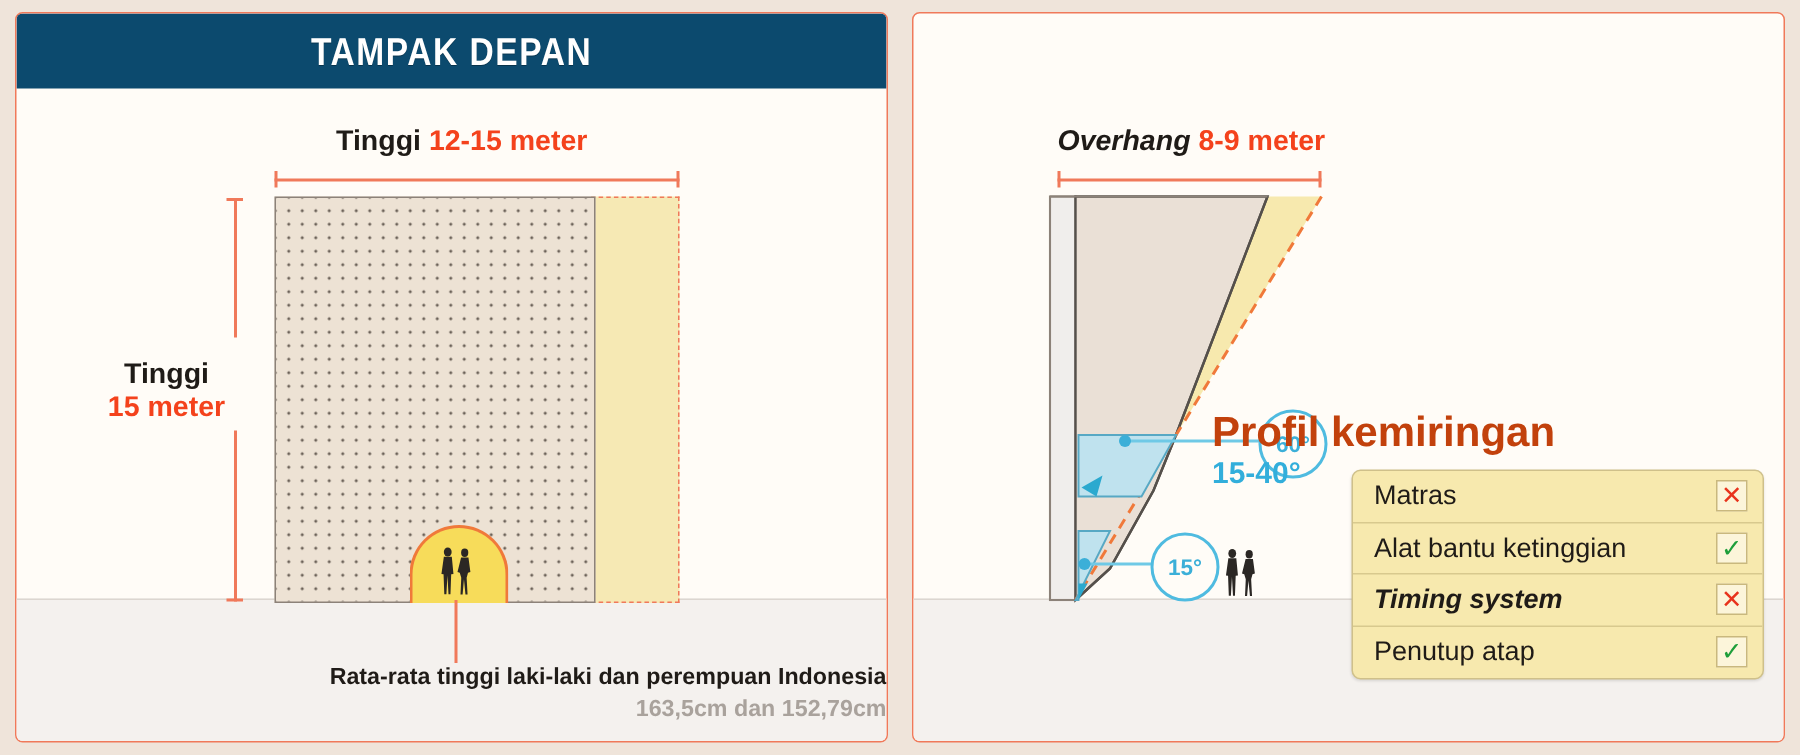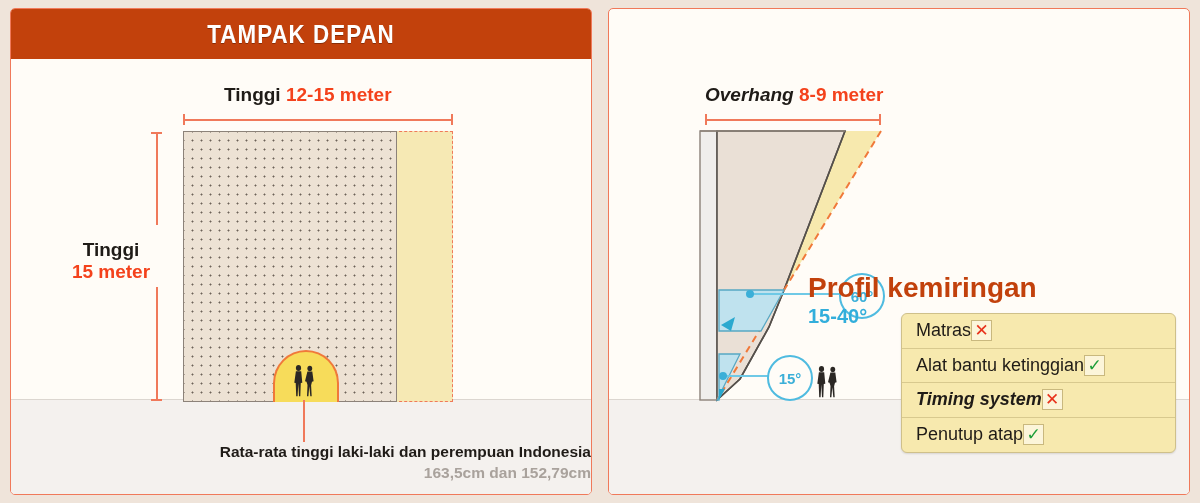--- a/index.html
+++ b/index.html
@@ -19,21 +19,21 @@
     border:1.5px solid #F0795A;
     border-radius:5px;
     background:#FFFCF7;
     overflow:hidden;
   }
   .panel-left{width:582px;height:487px;margin:8px 0 0 10px;}
   .panel-right{width:582px;height:487px;margin:8px 0 0 16px;}
 
   .panel-header{
     position:absolute;left:0;top:0;right:0;height:50px;
-    background:#c2410c;
+    background:#0c4a6e;
     display:flex;align-items:center;justify-content:center;
   }
   .panel-header-title{
     color:#FFFFFF;
     font-size:26px;
     font-weight:bold;
     letter-spacing:1.2px;
     transform:scaleX(0.86);
     font-family:"Liberation Sans Narrow","Liberation Sans",sans-serif;
     text-shadow:0 1px 0 rgba(0,0,0,.3);
@@ -114,21 +114,21 @@
   
   .legend{
     position:absolute;
     background:#F7E9AE;
     border:1.5px solid #CFC08A;
     border-radius:6px;
     overflow:hidden;
     box-shadow:0 1px 2px rgba(0,0,0,.12);
   }
   .legend-row{
-    display:flex;align-items:center;justify-content:flex-start;
+    display:flex;align-items:center;justify-content:space-between;
     height:34.5px;padding:0 10px 0 14px;
     border-bottom:1.5px solid #D8C98E;
     box-sizing:border-box;
   }
   .legend-row:last-child{border-bottom:none;}
   .legend-label{font-size:18px;color:#1F1B17;}
   .legend-label.ital{font-style:italic;font-weight:bold;}
   .mark{
     width:21px;height:21px;box-sizing:border-box;
     display:flex;align-items:center;justify-content:center;

